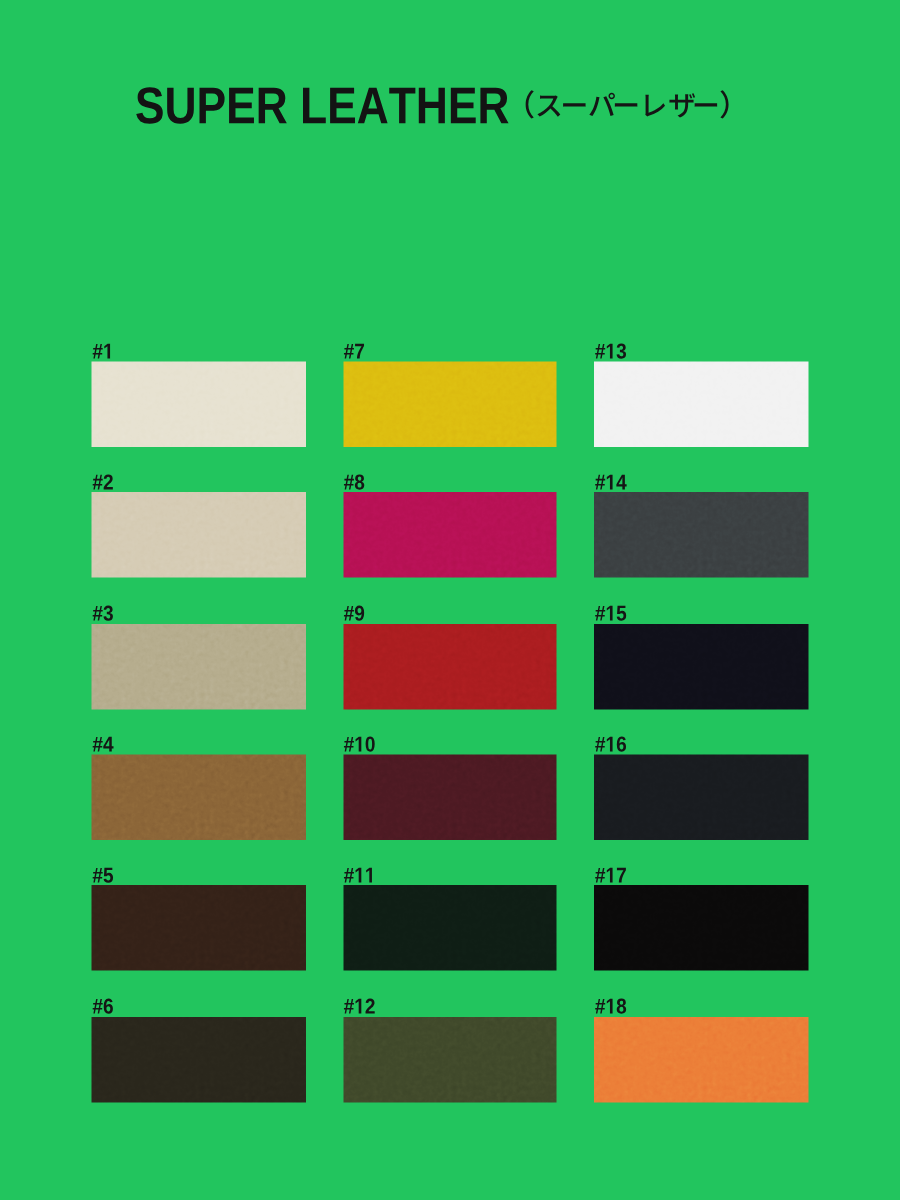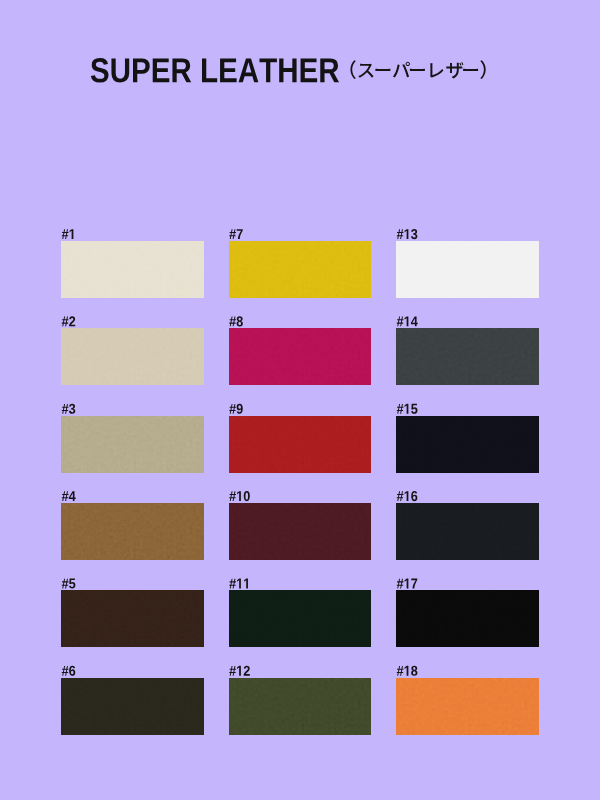--- a/index.html
+++ b/index.html
@@ -1,18 +1,18 @@
 <!DOCTYPE html>
 <html><head>
 <meta charset="utf-8">
 <title>SUPER LEATHER</title>
 <style>
   html,body{margin:0;padding:0;}
   body{width:600px;height:800px;background:#ffffff;font-family:"Liberation Sans",sans-serif;overflow:hidden;}
-  .page{position:relative;width:600px;height:800px;background:#c4b5fd;overflow:hidden;}
+  .page{position:relative;width:600px;height:800px;background:#22c55e;overflow:hidden;}
   .textlayer{position:absolute;left:0;top:0;width:600px;height:800px;pointer-events:none;}
   .cell{position:absolute;}
   .swatch{position:absolute;left:0;top:0;width:100%;height:100%;overflow:hidden;}
   .txt{position:absolute;white-space:nowrap;color:transparent;font-weight:bold;line-height:1;}
   .grain{position:absolute;left:0;top:0;width:100%;height:100%;mix-blend-mode:overlay;filter:url(#leather-grain);}
   .defs{position:absolute;left:0;top:0;width:0;height:0;overflow:hidden;}
   .domtext{position:absolute;left:0;top:0;width:600px;height:800px;}
 </style>
 </head>
 <body>

